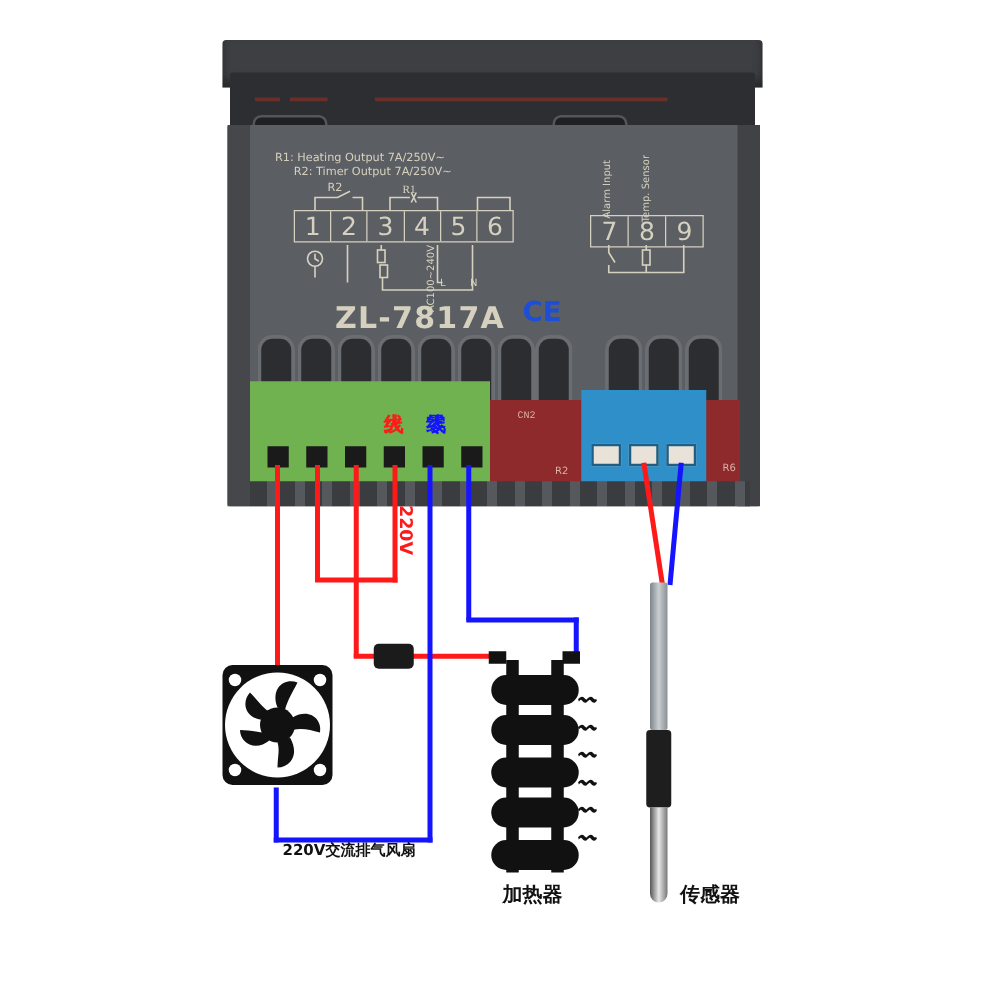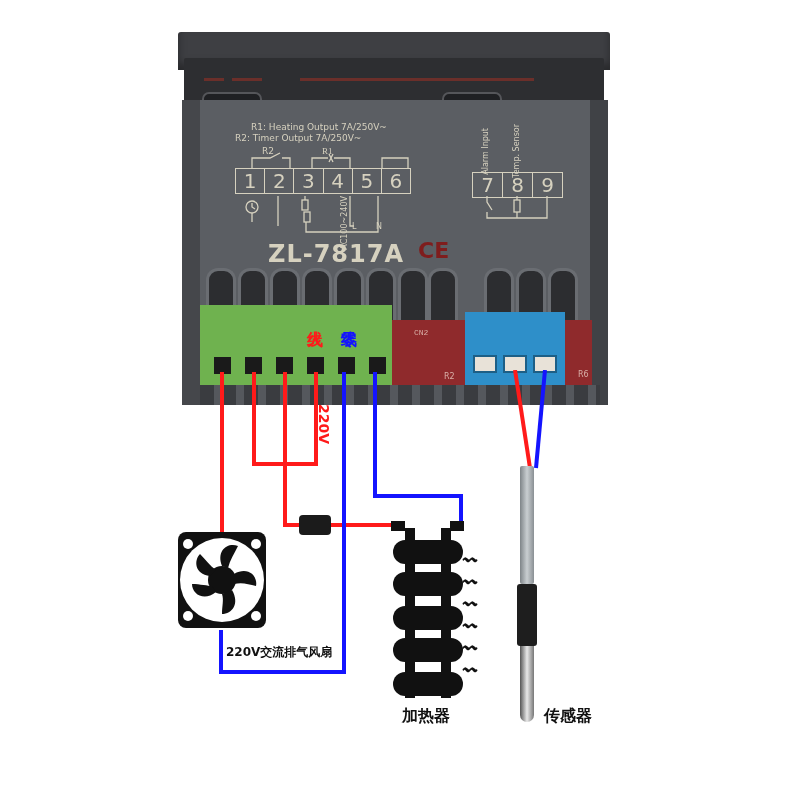--- a/index.html
+++ b/index.html
@@ -11,21 +11,21 @@
   .lip .stripe { position:absolute; top:20px; height:3px; background:#6b2f2a; }
   .clip { position:absolute; top:34px; width:56px; height:12px; border-radius:7px; background:#1f2023; border:2px solid #55565a; }
   .housing { left:182px; top:100px; width:426px; height:305px; background:#5b5e63; border-radius:2px; }
   .housing-shade { left:182px; top:100px; width:18px; height:305px; background:#45474b; }
   .housing-shade-r { left:590px; top:100px; width:18px; height:305px; background:#404246; }
   .label-small { color:#d6d1bf; font-family:"DejaVu Sans", sans-serif; font-size:9px; white-space:nowrap; }
   .term-box { border:1.5px solid #d6d1bf; height:24px; display:flex; }
   .term-box .cell { flex:1; border-right:1.5px solid #d6d1bf; color:#d6d1bf; font-size:20px; text-align:center; line-height:24px; font-family:"DejaVu Sans", sans-serif; }
   .term-box .cell:last-child { border-right:none; }
   .model { left:224px; top:240px; color:#d6d1bf; font-size:24px; font-weight:bold; letter-spacing:1px; font-family:"DejaVu Sans", sans-serif;margin-left:44px; }
-  .ce { left:418px; top:238px; color:#7f1d1d; font-size:22px; font-weight:bold; font-family:"DejaVu Sans", sans-serif; }
+  .ce { left:418px; top:238px; color:#1d4ed8; font-size:22px; font-weight:bold; font-family:"DejaVu Sans", sans-serif; }
   .fin { position:absolute; width:24px; height:60px; background:#2c2d30; border-radius:12px 12px 0 0; border:3px solid #6a6d72; border-bottom:none; }
   .green-block { left:200px; top:305px; width:192px; height:82px; background:#6fb24f; }
   .green-hole { position:absolute; top:357px; width:17px; height:17px; background:#1a1a1a; }
   .pcb { left:392px; top:320px; width:200px; height:70px; background:#8f2a2c; }
   .blue-block { left:465px; top:312px; width:100px; height:78px; background:#2e8fc9; }
   .blue-hole { position:absolute; top:355px; width:20px; height:14px; background:#e8e2d8; border:2px solid #1d5f86; }
   .bottom-ridge { left:200px; top:385px; width:400px; height:20px; background:repeating-linear-gradient(90deg,#3a3c40 0 14px,#55585d 14px 22px); }
   .wire { position:absolute; }
   .red { background:#ff1a1a; }
   .blue { background:#1414ff; }
@@ -48,21 +48,21 @@
   <div class="stripe" style="left:20px;width:20px;"></div>
   <div class="stripe" style="left:48px;width:30px;"></div>
   <div class="stripe" style="left:116px;width:234px;"></div>
   <div class="clip" style="left:18px;"></div>
   <div class="clip" style="left:258px;"></div>
 </div>
 <div class="abs housing"></div>
 <div class="abs housing-shade"></div>
 <div class="abs housing-shade-r"></div>
 
-<div class="abs label-small" style="left:251px;top:122px;">R1: Heating Output 7A/250V~</div>
+<div class="abs label-small" style="left:220px;top:122px;">R1: Heating Output 7A/250V~</div>
 <div class="abs label-small" style="left:235px;top:133px;">R2: Timer Output 7A/250V~</div>
 
 <div class="abs label-small" style="left:262px;top:146px;">R2</div>
 <div class="abs label-small" style="left:322px;top:146px;font-family:Liberation Serif, serif;">R1</div>
 <svg class="abs" style="left:230px;top:150px;" width="180" height="20">
   <g stroke="#d6d1bf" stroke-width="1.3" fill="none">
     <path d="M22 18 V8 H40 L50 3 M52 8 H60 V18"></path>
     <path d="M82 18 V8 H98 M104 8 H120 V18"></path>
     <path d="M99 4 L103 12 M103 4 L99 12"></path>
     <path d="M152 18 V8 H178 V18"></path>
@@ -179,21 +179,21 @@
     <circle cx="80" cy="86" r="5" fill="#fff"></circle>
   <g fill="#111">
     <circle cx="46" cy="50" r="14"></circle>
     <path d="M46 36 C40 20 52 12 62 16 C58 24 54 30 52 38 Z"></path>
     <path d="M58 44 C72 36 82 46 80 56 C72 54 66 52 58 54 Z"></path>
     <path d="M56 60 C64 74 56 84 46 84 C46 76 48 70 46 64 Z"></path>
     <path d="M40 62 C28 72 16 64 16 54 C24 54 32 56 36 56 Z"></path>
     <path d="M34 46 C18 44 18 30 24 24 C30 30 34 36 40 40 Z"></path>
   </g>
 </svg>
-<div class="abs caption" style="left:226px;top:644px;font-size:12px;">220V交流排气风扇</div>
+<div class="abs caption" style="left:226px;top:672px;font-size:12px;">220V交流排气风扇</div>
 
 <div class="abs" style="left:391px;top:521px;width:14px;height:10px;background:#111;"></div>
 <div class="abs" style="left:450px;top:521px;width:14px;height:10px;background:#111;"></div>
 <div class="abs" style="left:405px;top:528px;width:46px;height:170px;border-left:10px solid #111;border-right:10px solid #111;box-sizing:border-box;"></div>
 <div class="coil" style="top:540px;"></div>
 <div class="coil" style="top:572px;"></div>
 <div class="coil" style="top:606px;"></div>
 <div class="coil" style="top:638px;"></div>
 <div class="coil" style="top:672px;"></div>
 <div class="wave" style="top:548px;">〰</div>

